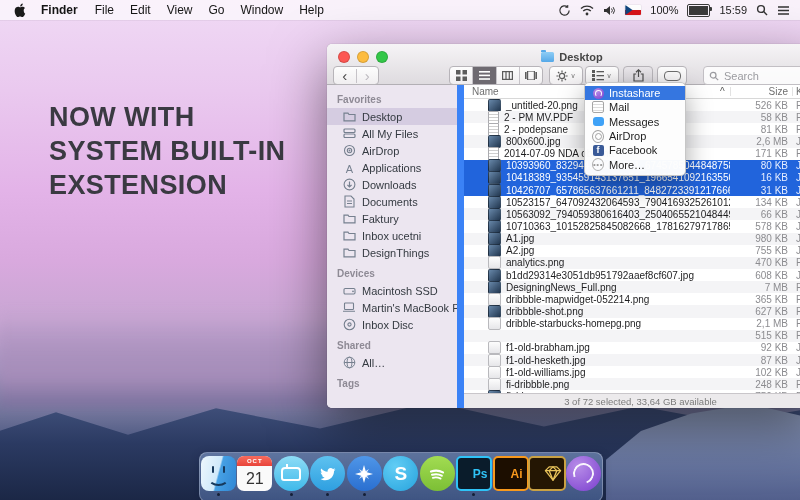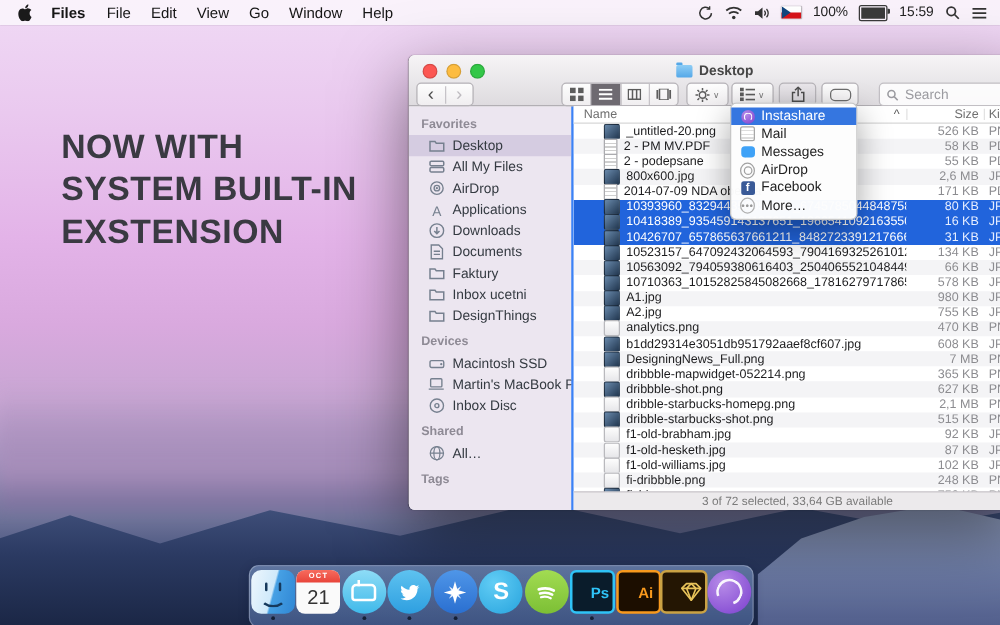--- a/index.html
+++ b/index.html
@@ -64,21 +64,21 @@
   .chev{font-size:7px;color:#7a7a7a;}
   .tagpill{width:15px;height:8px;border:1.3px solid #6d6d6d;border-radius:4px;}
   .searchbox{position:absolute;left:376px;top:0;width:108px;height:17px;border:1px solid #c2bfc4;border-radius:4px;background:rgba(255,255,255,.85);
     display:flex;align-items:center;padding:0 5px;gap:3px;}
   .searchbox input{border:none;outline:none;background:transparent;font-size:11px;color:#333;width:70px;font-family:"Liberation Sans",sans-serif;}
   .searchbox input::placeholder{color:#9b9ba0;}
 
   #winbody{flex:1;display:flex;min-height:0;}
 
   
-  #sidebar{width:130px;flex:none;background:rgba(235,229,239,.97);border-right:2px solid #3b82f6;font-size:11px;color:#343a41;overflow:hidden;padding-top:2px;}
+  #sidebar{width:130px;flex:none;background:rgba(235,229,239,.97);border-right:7px solid #3b82f6;font-size:11px;color:#343a41;overflow:hidden;padding-top:2px;}
   .sb-label{color:#8e8a95;font-size:10px;padding:7px 0 3px 10px;font-weight:bold;}
   .sb-item{display:flex;align-items:center;gap:6px;height:17px;padding-left:15px;white-space:nowrap;}
   .sb-item.selected{background:#d5cce1;}
   .sb-ic{width:14px;height:14px;flex:none;display:flex;align-items:center;justify-content:center;}
 
   
   #filearea{flex:1;display:flex;flex-direction:column;min-width:0;background:#fff;position:relative;}
   .list-header{height:13px;flex:none;border-bottom:1px solid #d8d8d8;font-size:10px;color:#6f6f6f;position:relative;background:#fff;}
   .list-header .h-name{position:absolute;left:8px;top:1px;}
   .list-header .h-sort{position:absolute;left:256px;top:1px;color:#555;}
@@ -163,21 +163,21 @@
     <div>SYSTEM BUILT-IN</div>
     <div>EXSTENSION</div>
   </div>
 
   <div id="menubar">
     <span class="apple">
       <svg width="12" height="14" viewBox="0 0 12 14">
           <path fill="#1a1a1a" d="M9.7 7.4c0-1.6 1.3-2.4 1.4-2.4-.8-1.1-2-1.3-2.4-1.3-1-.1-2 .6-2.5.6-.5 0-1.3-.6-2.2-.6C2.9 3.7 1.8 4.4 1.2 5.5.1 7.6.9 10.7 2 12.4c.5.8 1.2 1.7 2 1.6.8 0 1.1-.5 2.1-.5s1.3.5 2.2.5c.9 0 1.5-.8 2-1.6.6-.9.9-1.8.9-1.9-.1 0-1.5-.6-1.5-3.1zM8.1 2.6c.4-.5.7-1.3.6-2-.6 0-1.4.4-1.8 1-.4.4-.8 1.2-.7 1.9.8.1 1.5-.4 1.9-.9z"></path>
         </svg>
     </span>
-    <span id="menu-items"><span class="menu-item app">Files</span><span class="menu-item">File</span><span class="menu-item">Edit</span><span class="menu-item">View</span><span class="menu-item">Go</span><span class="menu-item">Window</span><span class="menu-item">Help</span></span>
+    <span id="menu-items"><span class="menu-item app">Finder</span><span class="menu-item">File</span><span class="menu-item">Edit</span><span class="menu-item">View</span><span class="menu-item">Go</span><span class="menu-item">Window</span><span class="menu-item">Help</span></span>
     <span class="menu-right">
       <span class="mi-ic">
         <svg width="13" height="13" viewBox="0 0 14 14">
             <g fill="none" stroke="#333" stroke-width="1.3">
               <path d="M12 7a5 5 0 1 1-1.6-3.7"></path>
               <path d="M10.5 1v2.6H7.9" stroke-width="1.1"></path>
             </g>
           </svg>
       </span>
       <span class="mi-ic">
@@ -482,21 +482,21 @@
                 <span>2 - PM MV.PDF</span>
               </span>
               <span class="size">58 KB</span>
               <span class="kind">PDF</span>
             </div>
             <div class="row">
               <span class="name">
                 <span class="thumb page"></span>
                 <span>2 - podepsane</span>
               </span>
-              <span class="size">55 KB</span>
+              <span class="size">81 KB</span>
               <span class="kind">PDF</span>
             </div>
             <div class="row">
               <span class="name">
                 <span class="thumb dark"></span>
                 <span>800x600.jpg</span>
               </span>
               <span class="size">2,6 MB</span>
               <span class="kind">JPEG image</span>
             </div>
@@ -614,24 +614,20 @@
             </div>
             <div class="row">
               <span class="name">
                 <span class="thumb light"></span>
                 <span>dribble-starbucks-homepg.png</span>
               </span>
               <span class="size">2,1 MB</span>
               <span class="kind">PNG image</span>
             </div>
             <div class="row">
-              <span class="name">
-                <span class="thumb dark"></span>
-                <span>dribble-starbucks-shot.png</span>
-              </span>
               <span class="size">515 KB</span>
               <span class="kind">PNG image</span>
             </div>
             <div class="row">
               <span class="name">
                 <span class="thumb light"></span>
                 <span>f1-old-brabham.jpg</span>
               </span>
               <span class="size">92 KB</span>
               <span class="kind">JPEG image</span>

